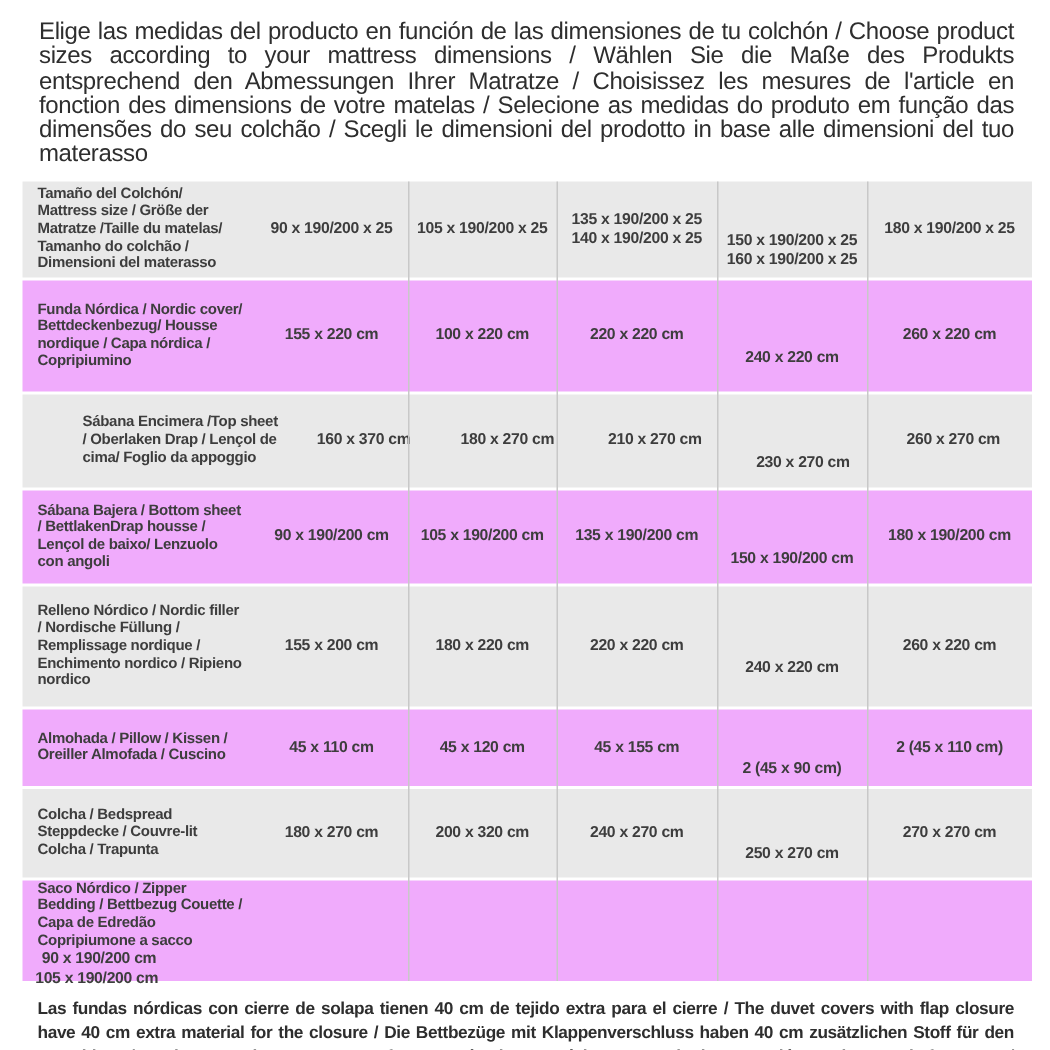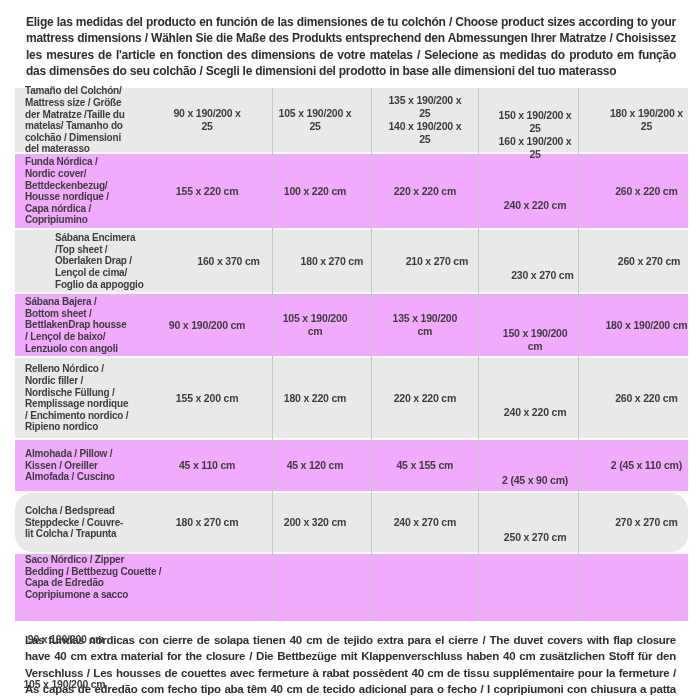--- a/index.html
+++ b/index.html
@@ -3,38 +3,37 @@
 <meta charset="utf-8">
 <style>
   html,body{margin:0;padding:0;}
   body{
     width:700px;height:700px;overflow:hidden;background:#ffffff;
     font-family:"Liberation Sans","DejaVu Sans",sans-serif;
     -webkit-font-smoothing:antialiased;
   }
   .intro{
     margin:14px 24px 0 26px;
-    font-size:12px;line-height:16.3px;font-weight:bold;
+    font-size:16px;line-height:16.3px;font-weight:normal;
     color:#2e2e2e;text-align:justify;letter-spacing:-0.25px;
   }
   .size-table{
     position:relative;
     margin:9px 0 0 15px;
     width:673px;
   }
   .t-row{
     display:flex;align-items:stretch;
     margin-bottom:2px;
     color:#3d3d3d;
-    gap:32px;
   }
   .t-row.gray{background:#e9e9e9;}
   .t-row.white{background:#f0abfc;}
   .r1{height:64px;} .r2{height:74px;} .r3{height:62px;padding-left:30px;} .r4{height:62px;align-items:center;}
-  .r5{height:80px;} .r6{height:51px;} .r7{height:59px;border-radius:17px;} .r8{height:67px;margin-bottom:0;flex-direction:column;}
+  .r5{height:80px;} .r6{height:51px;} .r7{height:59px;} .r8{height:67px;margin-bottom:0;flex-direction:column;}
   .cell{
     box-sizing:border-box;
     display:flex;align-items:center;justify-content:center;
     font-weight:bold;font-size:10.5px;line-height:13px;
     text-align:center;white-space:pre-line;letter-spacing:-0.2px;
   }
   .c-label{
     width:155px;justify-content:flex-start;text-align:left;
     padding:0 8px 0 10px;
     font-size:10px;line-height:11.6px;white-space:normal;

